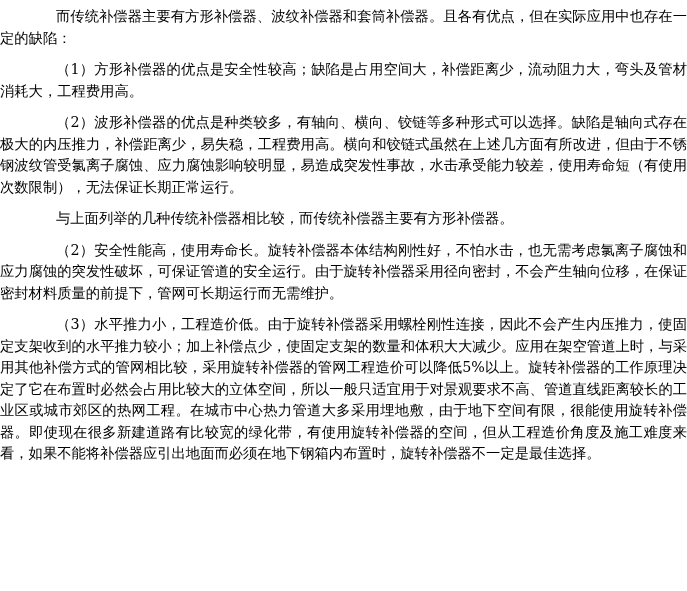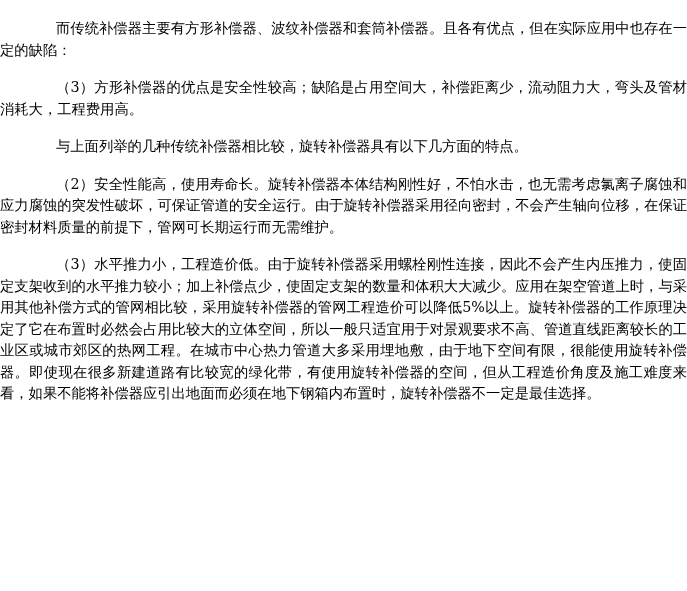--- a/index.html
+++ b/index.html
@@ -19,26 +19,27 @@
     min-height: 591px;
     padding: 2px 0 0 0;
     font-family: "DejaVu Serif", "DejaVu Sans", serif;
     font-size: 14.3px;
     line-height: 21.5px;
     color: #000000;
     text-align: justify;
     word-break: break-all;
   }
   .para {
-    margin: 16px 0 10px 0;
+    margin: 4px 0 10px 0;
     text-indent: 56px;
   }
 </style>
 </head>
 <body>
 
 <main class="doc">
   <p class="para">而传统补偿器主要有方形补偿器、波纹补偿器和套筒补偿器。且各有优点，但在实际应用中也存在一定的缺陷：</p>
-  <p class="para">（3）方形补偿器的优点是安全性较高；缺陷是占用空间大，补偿距离少，流动阻力大，弯头及管材消耗大，工程费用高。</p>
-  <p class="para">与上面列举的几种传统补偿器相比较，旋转补偿器具有以下几方面的特点。</p>
+  <p class="para">（1）方形补偿器的优点是安全性较高；缺陷是占用空间大，补偿距离少，流动阻力大，弯头及管材消耗大，工程费用高。</p>
+  <p class="para">（2）波形补偿器的优点是种类较多，有轴向、横向、铰链等多种形式可以选择。缺陷是轴向式存在极大的内压推力，补偿距离少，易失稳，工程费用高。横向和铰链式虽然在上述几方面有所改进，但由于不锈钢波纹管受氯离子腐蚀、应力腐蚀影响较明显，易造成突发性事故，水击承受能力较差，使用寿命短（有使用次数限制），无法保证长期正常运行。</p>
+  <p class="para">与上面列举的几种传统补偿器相比较，而传统补偿器主要有方形补偿器。</p>
   <p class="para">（2）安全性能高，使用寿命长。旋转补偿器本体结构刚性好，不怕水击，也无需考虑氯离子腐蚀和应力腐蚀的突发性破坏，可保证管道的安全运行。由于旋转补偿器采用径向密封，不会产生轴向位移，在保证密封材料质量的前提下，管网可长期运行而无需维护。</p>
   <p class="para">（3）水平推力小，工程造价低。由于旋转补偿器采用螺栓刚性连接，因此不会产生内压推力，使固定支架收到的水平推力较小；加上补偿点少，使固定支架的数量和体积大大减少。应用在架空管道上时，与采用其他补偿方式的管网相比较，采用旋转补偿器的管网工程造价可以降低5%以上。旋转补偿器的工作原理决定了它在布置时必然会占用比较大的立体空间，所以一般只适宜用于对景观要求不高、管道直线距离较长的工业区或城市郊区的热网工程。在城市中心热力管道大多采用埋地敷，由于地下空间有限，很能使用旋转补偿器。即使现在很多新建道路有比较宽的绿化带，有使用旋转补偿器的空间，但从工程造价角度及施工难度来看，如果不能将补偿器应引出地面而必须在地下钢箱内布置时，旋转补偿器不一定是最佳选择。</p>
 </main>
 
 </body></html>

